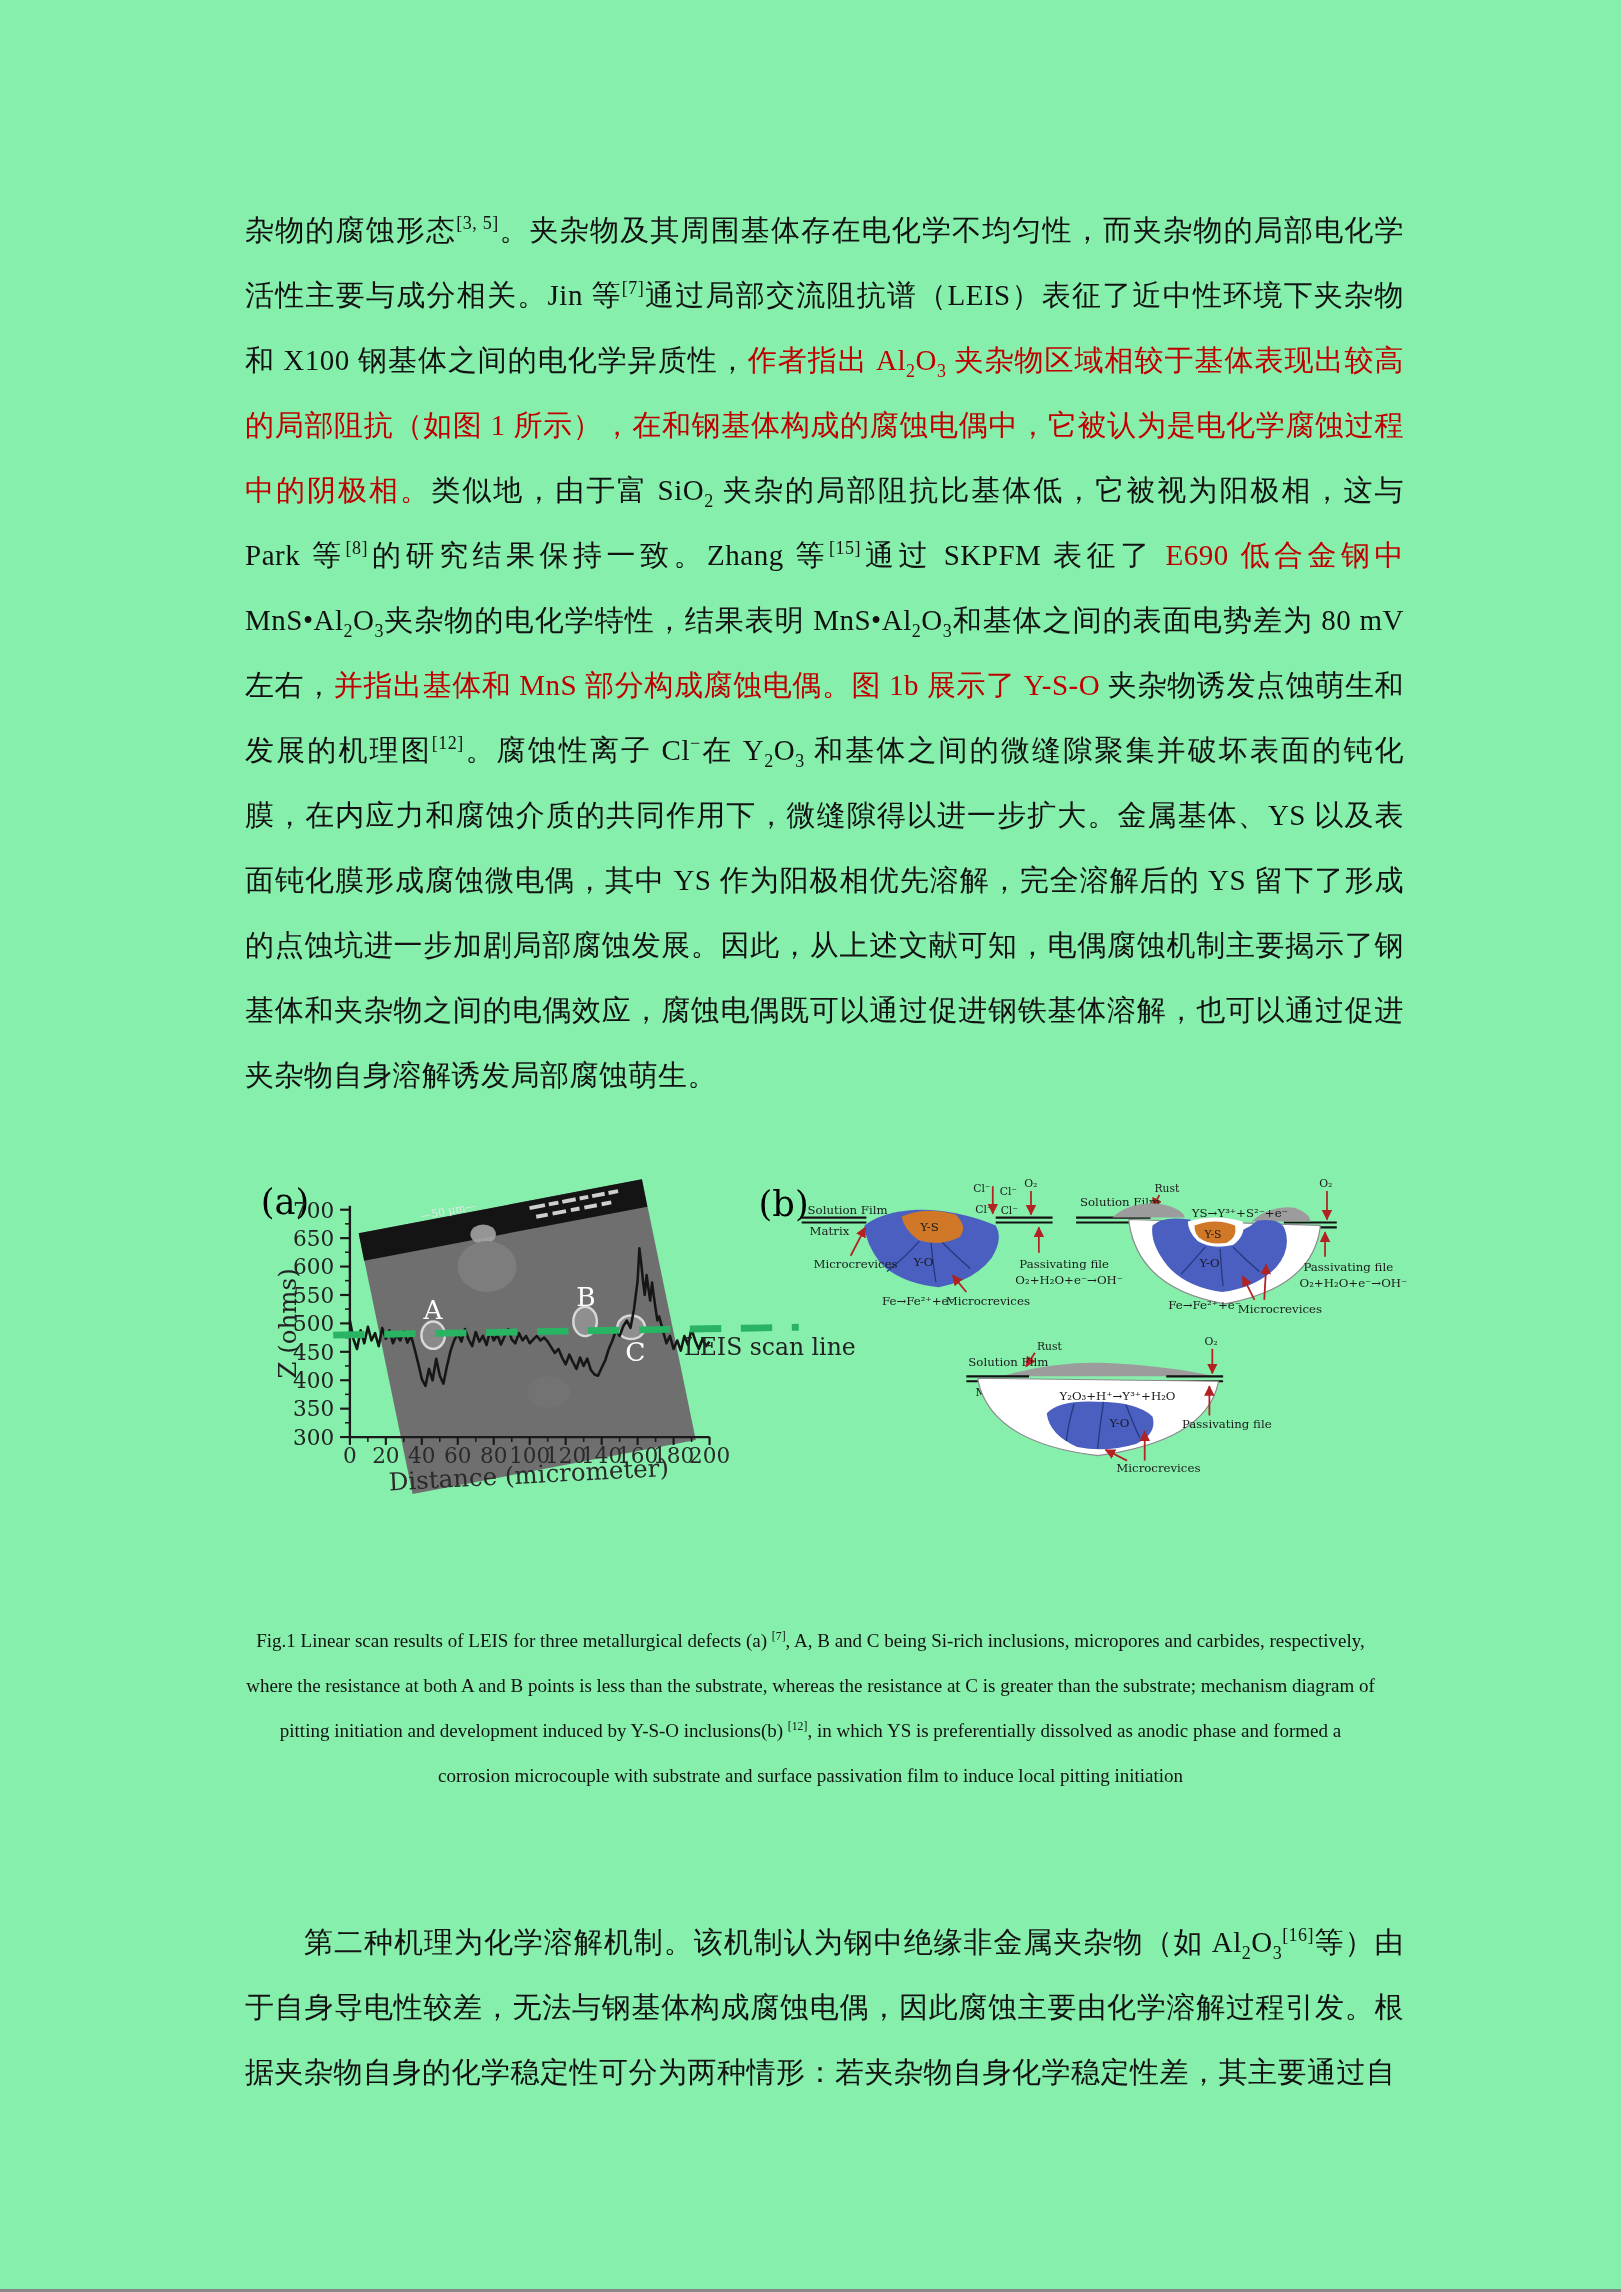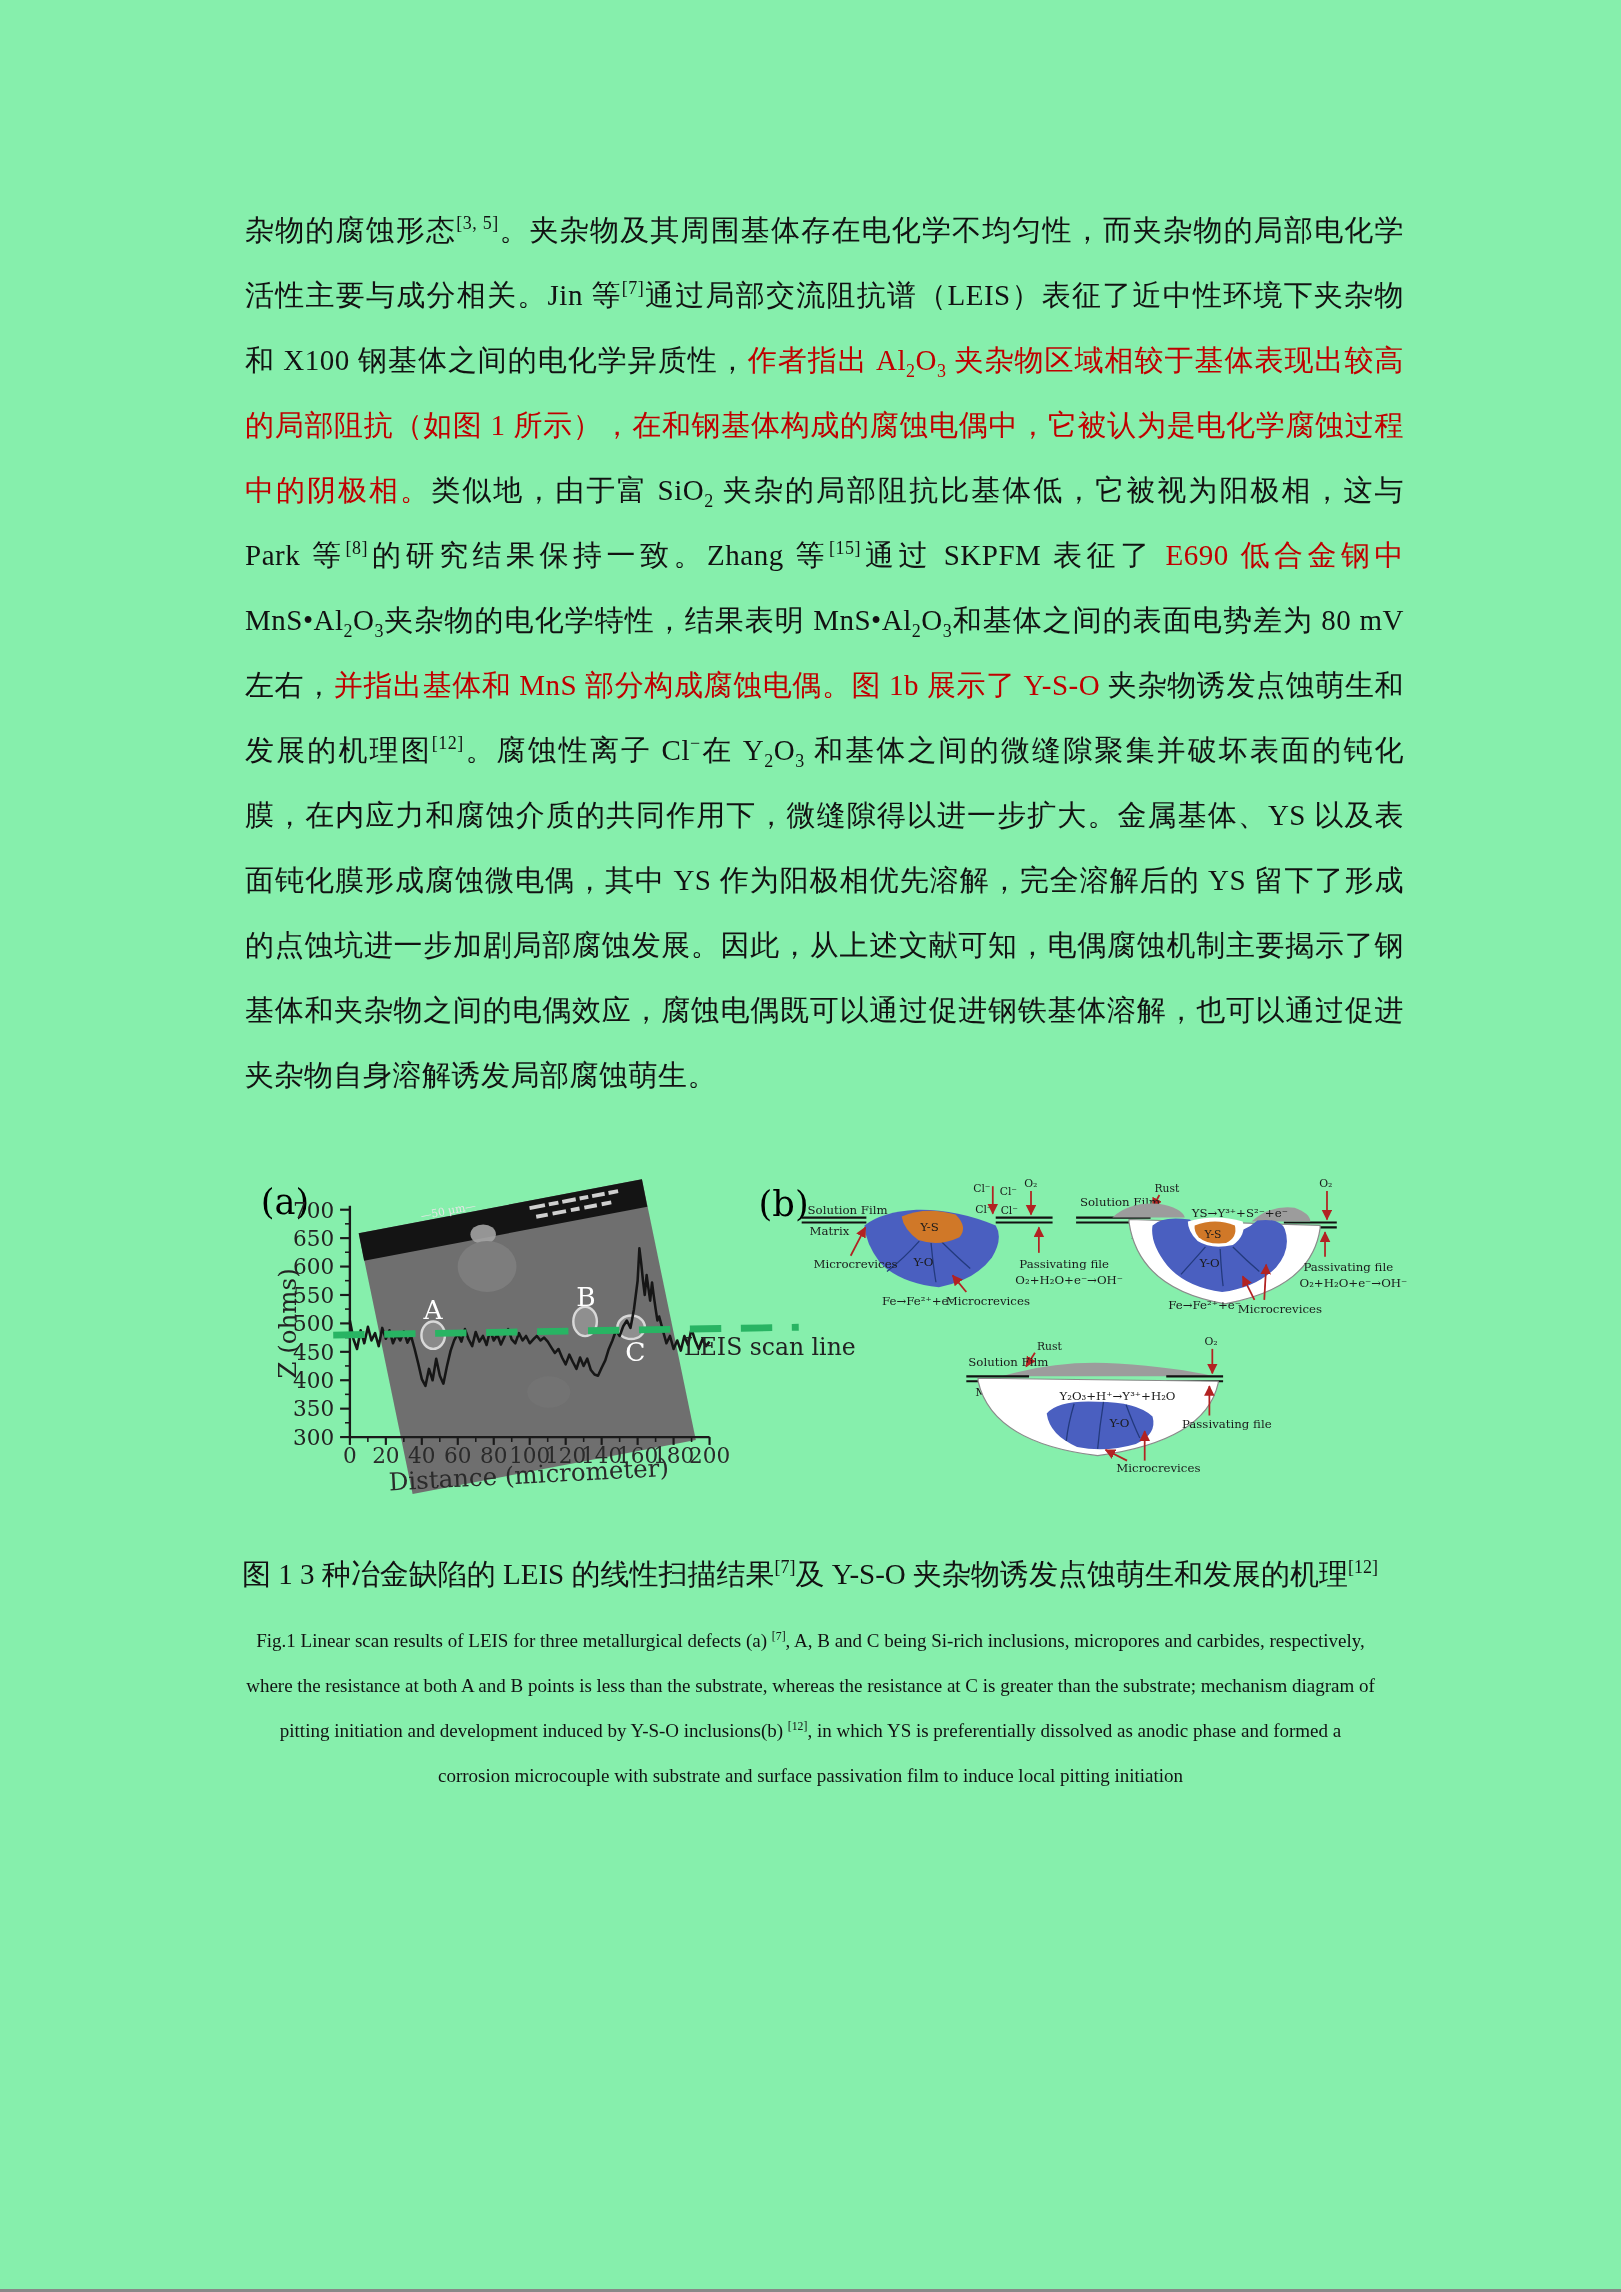--- a/index.html
+++ b/index.html
@@ -246,18 +246,18 @@
         <line x1="1168" y1="1490" x2="1168" y2="1460" stroke="#b22222" stroke-width="1.8" marker-end="url(#arr)"></line>
         <text class="diag-t" x="1139" y="1502">Microcrevices</text>
         <text class="diag-s" x="1229" y="1372">O₂</text>
         <line x1="1237" y1="1376" x2="1237" y2="1401" stroke="#b22222" stroke-width="1.8" marker-end="url(#arr)"></line>
         <line x1="1234" y1="1444" x2="1234" y2="1414" stroke="#b22222" stroke-width="1.8" marker-end="url(#arr)"></line>
         <text class="diag-t" x="1206" y="1457">Passivating file</text>
       </g>
     </g>
   </svg>
 
-  <div class="cap cap-zh"><span>图 1  3 种冶金缺陷的 LEIS 的线性扫描结果</span><sup>[7]</sup><span>及 Y-S-O 夹杂物诱发点蚀萌生和发展的机理</span><sup>[12]</sup></div>
   <div class="cap cap-en"><span>Fig.1 Linear scan results of LEIS for three metallurgical defects (a) </span><sup>[7]</sup><span>, A, B and C being Si-rich inclusions, micropores and carbides, respectively, where the resistance at both A and B points is less than the substrate, whereas the resistance at C is greater than the substrate; mechanism diagram of pitting initiation and development induced by Y-S-O inclusions(b) </span><sup>[12]</sup><span>, in which YS is preferentially dissolved as anodic phase and formed a corrosion microcouple with substrate and surface passivation film to induce local pitting initiation</span></div>
 
+  <div class="para p2"><span>第二种机理为化学溶解机制。该机制认为钢中绝缘非金属夹杂物（如 Al</span><sub>2</sub><span>O</span><sub>3</sub><sup>[16]</sup><span>等）由于自身导电性较差，无法与钢基体构成腐蚀电偶，因此腐蚀主要由化学溶解过程引发。根据夹杂物自身的化学稳定性可分为两种情形：若夹杂物自身化学稳定性差，其主要通过自</span></div>
 
 </div>
 
 
 </body></html>

